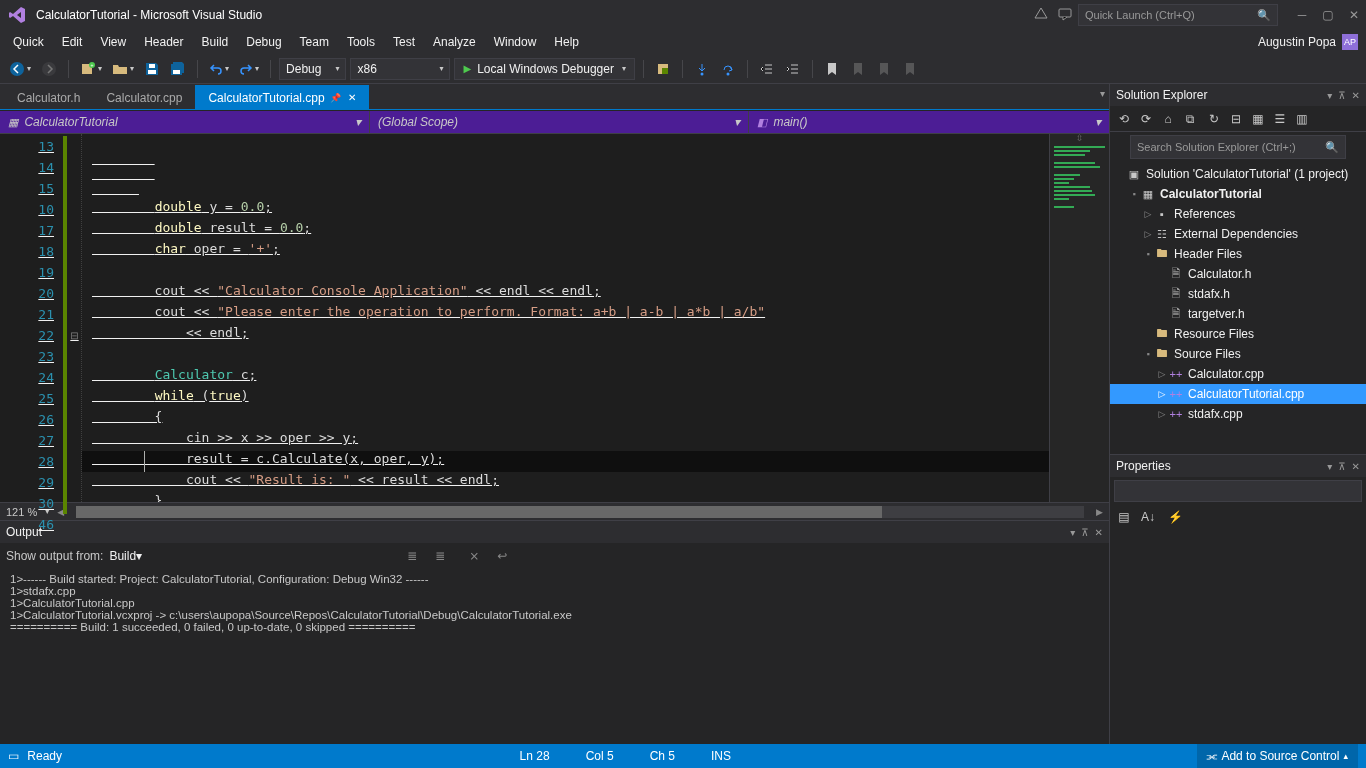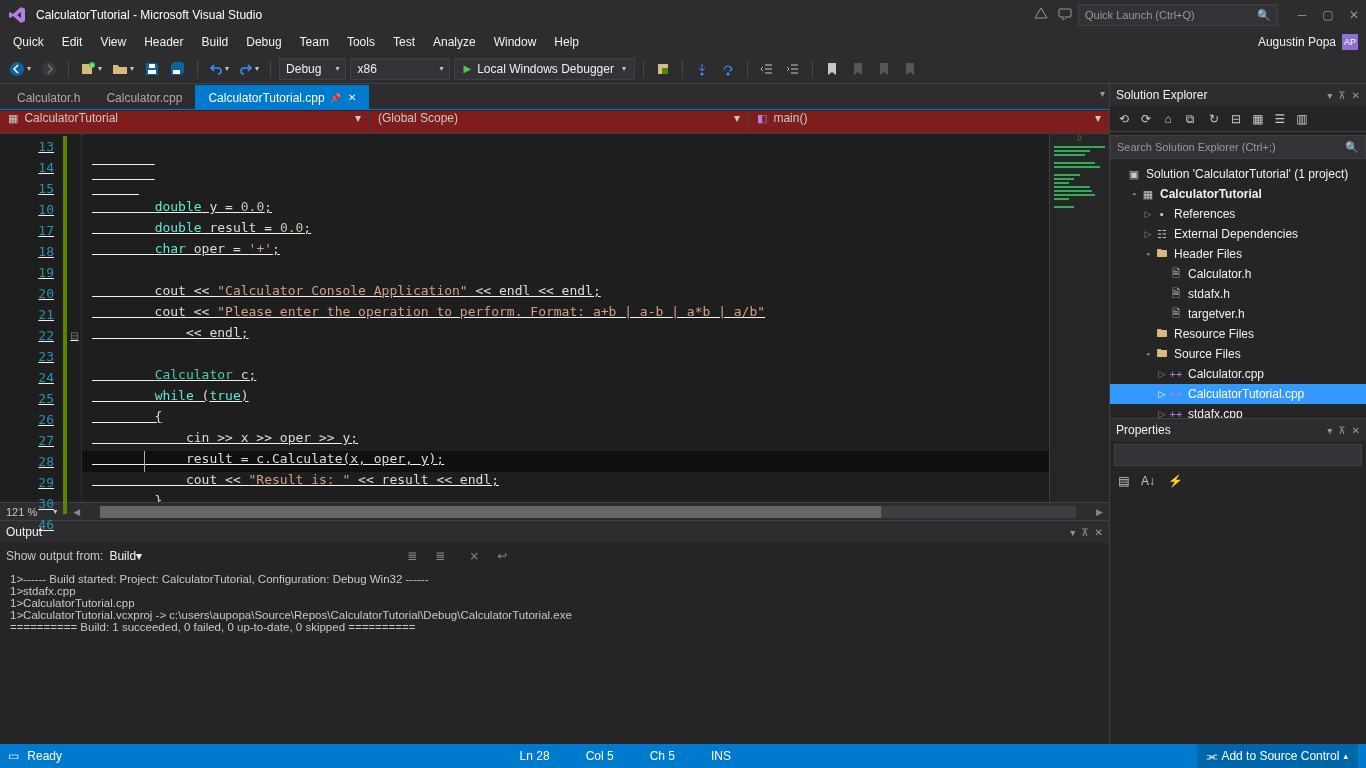--- a/index.html
+++ b/index.html
@@ -28,75 +28,75 @@
 .toolbar .play { color:#4ec94e; font-size:10px; }
 .main { display:flex; height:660px; }
 .editor-col { flex:1; display:flex; flex-direction:column; min-width:0; }
 .doc-tabs { height:26px; background:#2d2d30; display:flex; align-items:flex-end; border-bottom:1px solid #007acc; padding-left:4px; position:relative; }
 .doc-tab { height:24px; display:flex; align-items:center; padding:0 12px; color:#aaa; font-size:12px; cursor:pointer; gap:6px; border:1px solid transparent; border-bottom:none; }
 .doc-tab.active { background:#007acc; color:#fff; }
 .doc-tab .pin { font-size:9px; }
 .doc-tab .close { font-size:10px; }
 .doc-tabs .tab-overflow { position:absolute; right:4px; top:4px; color:#999; font-size:10px; cursor:pointer; }
 .nav-bar { height:24px; background:#252526; display:flex; align-items:center; border-bottom:1px solid #3f3f46; }
-.nav-combo { flex:1; height:22px; background:#7f1d1d; color:#c8c8c8; font-size:12px; display:flex; padding:0 8px; border-right:1px solid #3f3f46; justify-content:space-between; cursor:pointer; }
+.nav-combo { flex:1; height:22px; background:#4c1d95; color:#c8c8c8; font-size:12px; display:flex; align-items:center; padding:0 8px; border-right:1px solid #3f3f46; justify-content:space-between; cursor:pointer;font-style:italic; }
 .nav-combo .nc-icon { margin-right:6px; font-size:11px; }
 .code-area { flex:1; display:flex; background:#1e1e1e; position:relative; min-height:0;text-decoration:underline; }
 .gutter-margin { width:20px; background:#1e1e1e; }
 .line-numbers { width:42px; background:#1e1e1e; color:#2b91af; font-family:Consolas,monospace; font-size:13px; padding-top:2px; text-align:right; padding-right:8px; }
 .line-numbers div { height:21px; line-height:21px; }
 .change-bar { width:6px; background:#1e1e1e; padding-top:2px; }
 .change-bar div { height:21px; width:4px; background:#5a8500; margin-left:1px; }
 .fold-col { width:14px; background:#1e1e1e; padding-top:2px; border-right:1px dotted #404040; }
 .fold-col div { height:21px; display:flex; align-items:center; justify-content:center; color:#808080; font-size:10px; }
 .code { flex:1; font-family:Consolas,monospace; font-size:13px; padding-top:2px; padding-left:10px; color:#dcdcdc; position:relative; white-space:pre; overflow:hidden; }
 .code .line { height:21px; line-height:21px; }
 .code .cursor-line { background:#0f0f0f; width:100%; position:absolute; height:21px; left:0; top:317px; z-index:0; }
 .code .line > span { position:relative; z-index:1; }
-.kw { color:#5eead4; }
+.kw { color:#fef9c3; }
 .type { color:#4ec9b0; }
 .str { color:#d69d85; }
 .num { color:#b5cea8; }
 .cursor-caret { position:absolute; left:62px; top:317px; width:1px; height:21px; background:#aeafad; z-index:2; }
 .overview { width:60px; background:#262626; border-left:1px solid #3f3f46; position:relative; }
 .overview .splitter-grip { position:absolute; top:-1px; left:0; right:0; height:10px; display:flex; align-items:center; justify-content:center; color:#666; font-size:9px;}
 .overview .mini { position:absolute; top:12px; left:4px; right:4px; height:200px; }
 .overview .mini div { height:2px; margin-bottom:2px; }
-.editor-footer { height:18px; background:#2d2d30; display:flex; align-items:center; padding:0 6px; font-size:11px; color:#c8c8c8; gap:16px; border-top:1px solid #3f3f46; }
+.editor-footer { height:18px; background:#2d2d30; display:flex; align-items:center; padding:0 6px; font-size:11px; color:#c8c8c8; gap:8px; border-top:1px solid #3f3f46; }
 .editor-footer .zoom { margin-right:auto; }
 .editor-footer .hscroll { flex:1; height:12px; background:#3e3e42; margin:0 4px; position:relative; }
 .editor-footer .hscroll .thumb { position:absolute; left:0; top:0; width:80%; height:100%; background:#686868; }
 .output-panel { height:224px; background:#252526; display:flex; flex-direction:column; border-top:1px solid #3f3f46; }
 .output-header { height:22px; display:flex; align-items:center; padding:0 6px; background:#2d2d30; justify-content:space-between; }
 .output-header .title { font-size:12px; }
 .output-header .ctrls { display:flex; gap:6px; font-size:10px; color:#999; }
 .output-toolbar { height:26px; display:flex; align-items:center; padding:0 6px; gap:6px; background:#252526; }
 .output-toolbar .lbl { font-size:12px; color:#c8c8c8; }
 .output-toolbar .combo { width:280px; }
 .output-toolbar .obtn { width:22px; height:22px; display:flex; align-items:center; justify-content:center; color:#888; cursor:pointer; }
 .output-body { flex:1; font-family:Liberation Sans, sans-serif; font-size:11.5px; color:#c8c8c8; padding:4px 10px; overflow:auto; white-space:pre; }
 .side-col { width:257px; background:#252526; display:flex; flex-direction:column; border-left:1px solid #3f3f46; }
 .panel-head { height:22px; background:#2d2d30; display:flex; align-items:center; justify-content:space-between; padding:0 6px; font-size:12px; }
 .panel-head .ctrls { display:flex; gap:6px; font-size:10px; color:#999; }
 .se-toolbar { height:26px; display:flex; align-items:center; padding:0 4px; gap:2px; background:#252526; border-bottom:1px solid #3f3f46; }
 .se-toolbar .sbtn { width:20px; height:20px; display:flex; align-items:center; justify-content:center; color:#c8c8c8; font-size:12px; cursor:pointer; }
-.se-search { height:24px; background:#333337; border:1px solid #3f3f46; margin:3px 0; display:flex; align-items:center; padding:0 6px; color:#999; font-size:11px; justify-content:space-between; }
+.se-search { height:24px; background:#333337; border:1px solid #3f3f46; margin:3px 20px; display:flex; align-items:center; padding:0 6px; color:#999; font-size:11px; justify-content:space-between; }
 .tree { flex:1; overflow:auto; font-size:12px; padding:2px 0; }
 .tree .node { display:flex; align-items:center; height:20px; padding-right:4px; cursor:pointer; }
 .tree .node.selected { background:#3399ff; color:#fff; }
 .tree .exp { width:12px; text-align:center; font-size:9px; color:#888; }
 .tree .node.selected .exp { color:#fff; }
 .tree .icon { width:16px; height:14px; margin-right:4px; display:flex; align-items:center; justify-content:center; font-size:11px; }
 .tree .lbl { white-space:nowrap; }
 .tree .bold { font-weight:600; }
 .tree .d0 { padding-left:4px; }
 .tree .d1 { padding-left:18px; }
 .tree .d2 { padding-left:32px; }
 .tree .d3 { padding-left:46px; }
-.props { height:326px; border-top:1px solid #3f3f46; display:flex; flex-direction:column; }
+.props { height:290px; border-top:1px solid #3f3f46; display:flex; flex-direction:column; }
 .props-toolbar { height:24px; display:flex; align-items:center; padding:0 4px; gap:4px; }
 .props-toolbar .pbtn { width:20px; height:20px; display:flex; align-items:center; justify-content:center; color:#c8c8c8; font-size:12px; }
 .statusbar { height:24px; background:#007acc; display:flex; align-items:center; color:#fff; font-size:12px; padding:0 8px; }
 .statusbar .cell { padding:0 18px; }
 .statusbar .spacer { flex:1; }
 .statusbar .src-ctrl { display:flex; align-items:center; gap:4px; background:#0066aa; height:100%; padding:0 10px; cursor:pointer; margin-left:8px; }
 svg { display:block; }
 </style>
 </head>
 <body>

